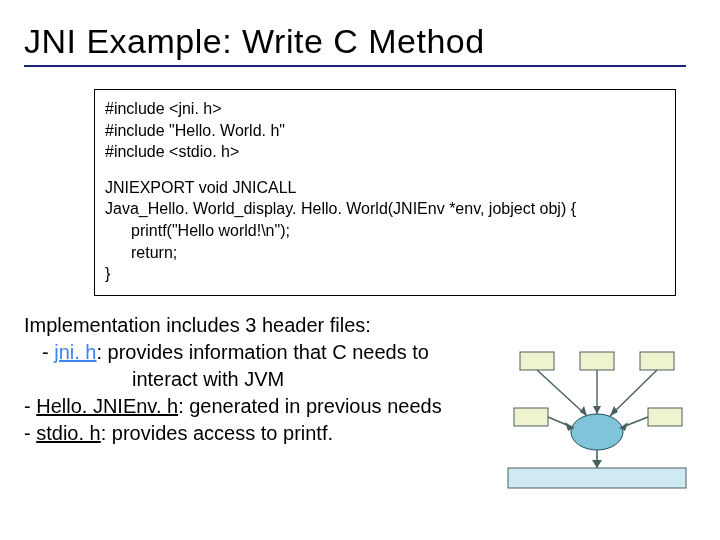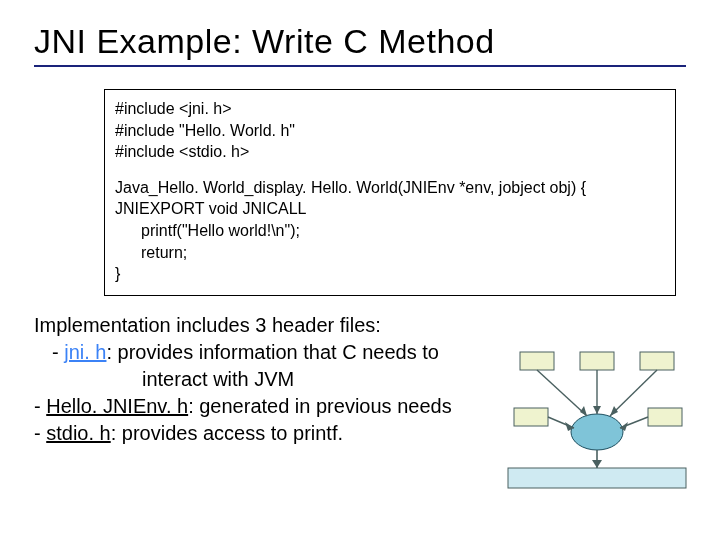--- a/index.html
+++ b/index.html
@@ -10,21 +10,21 @@
     background: #fff;
     font-family: Arial, Helvetica, sans-serif;
     color: #000;
     overflow: hidden;
   }
   .slide {
     position: relative;
     width: 720px;
     height: 532px;
     box-sizing: border-box;
-    padding: 22px 34px 0 34px;
+    padding: 22px 34px 0 24px;
   }
   .title {
     font-size: 34px;
     font-weight: 400;
     margin: 0 0 4px 0;
     letter-spacing: 0.5px;
   }
   .rule {
     border-top: 2px solid #1a237a;
     margin-bottom: 22px;
@@ -63,22 +63,22 @@
 <div class="slide">
 
   <h1 class="title">JNI Example: Write C Method</h1>
   <div class="rule"></div>
 
   <div class="codebox">
     <div>#include &lt;jni. h&gt;</div>
     <div>#include "Hello. World. h"</div>
     <div>#include &lt;stdio. h&gt;</div>
     <div style="height:14px"></div>
+    <div>JNIEXPORT void JNICALL</div>
     <div>Java_Hello. World_display. Hello. World(JNIEnv *env, jobject obj) {</div>
-    <div>JNIEXPORT void JNICALL</div>
     <div class="indent">printf("Hello world!\n");</div>
     <div class="indent">return;</div>
     <div>}</div>
   </div>
 
   <div class="body">
     <div>Implementation includes 3 header files:</div>
     <div class="indent1">
       <span> - </span><span class="green under">jni. h</span><span>: provides information that C needs to</span>
     </div>

